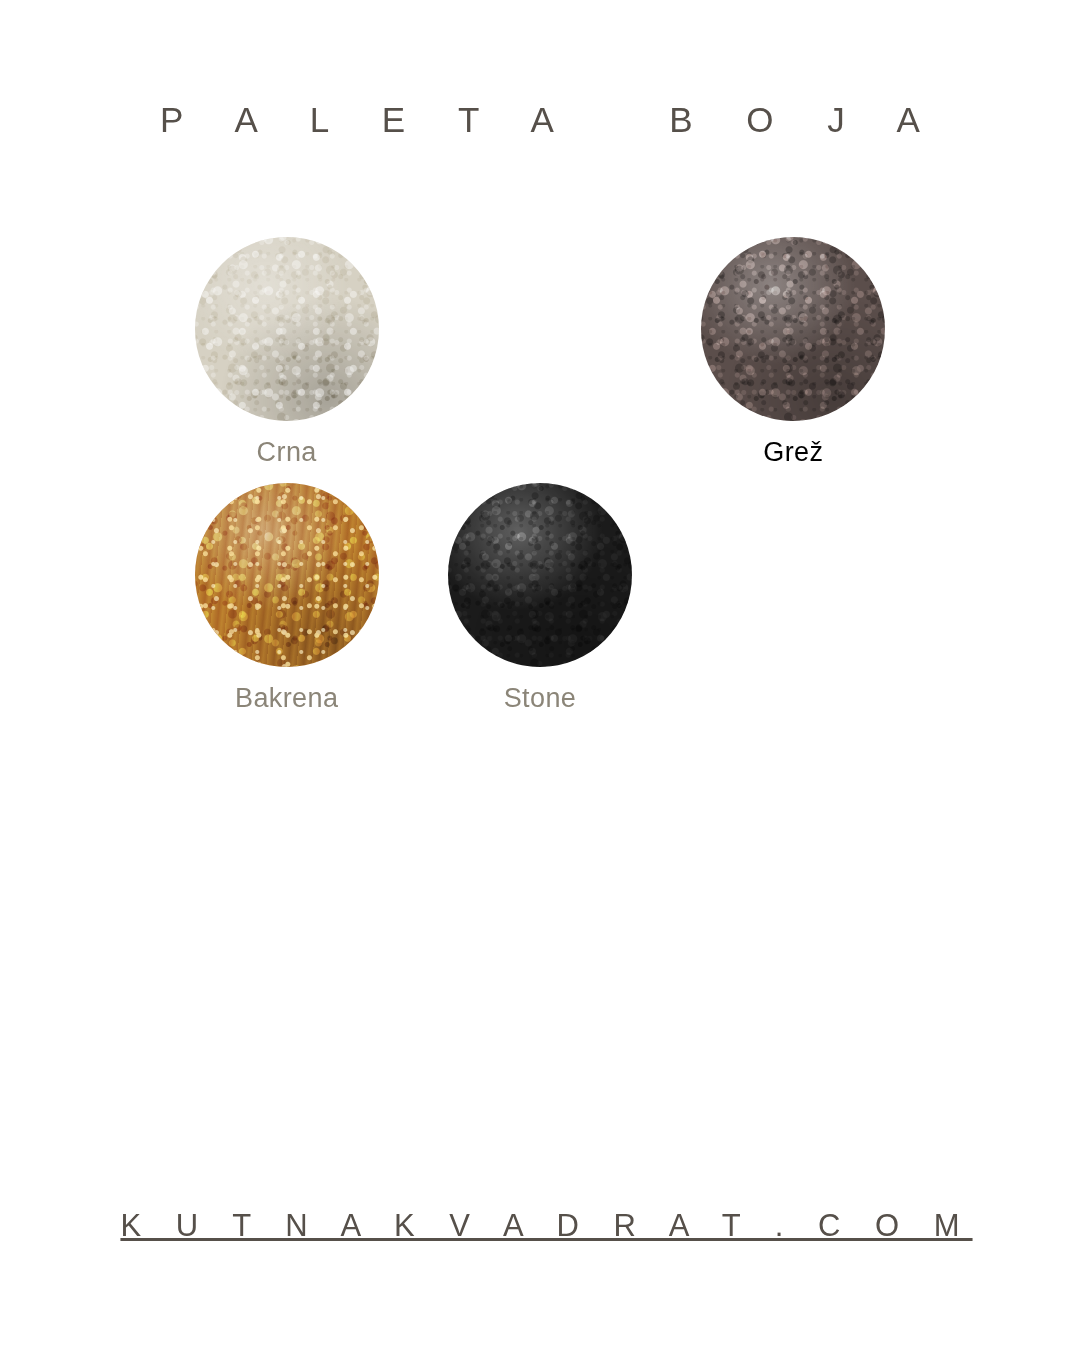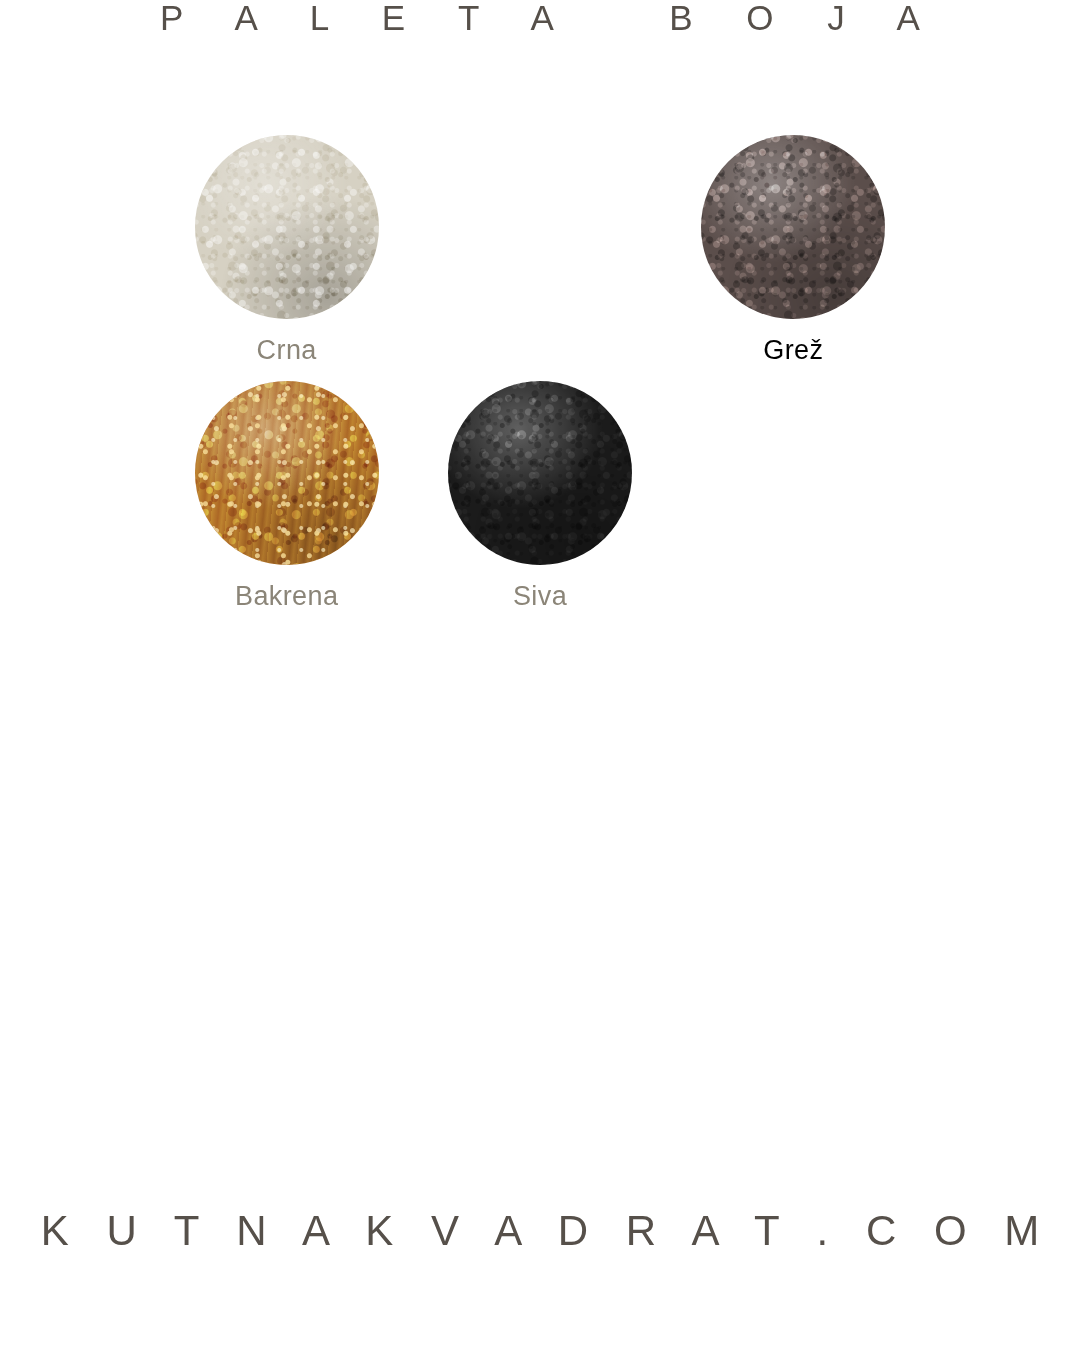--- a/index.html
+++ b/index.html
@@ -20,20 +20,21 @@
     height: 1350px;
     position: relative;
     display: flex;
     flex-direction: column;
     align-items: center;
     box-sizing: border-box;
   }
 
   
   .title {
+    margin-top: 102px;
     font-size: 35px;
     font-weight: 400;
     letter-spacing: 22px;
     text-indent: 22px;
     color: #56504a;
     font-family: "Liberation Sans", sans-serif;
     white-space: pre;
     line-height: 1;
   }
 
@@ -150,27 +151,28 @@
     font-family: "Liberation Sans", sans-serif;
   }
 
   
   .footer {
     position: absolute;
     left: 0;
     right: 0;
     top: 1210px;
     text-align: center;
-    font-size: 42px;
+    font-size: 31px;
     letter-spacing: 13px;
     text-indent: 13px;
     color: #56504a;
     font-family: "Liberation Sans", sans-serif;
     white-space: pre;
     line-height: 1;
+    text-decoration: underline;
   }
 </style>
 </head>
 <body style="background: rgb(255, 255, 255);">
 
 <div class="page">
 
   <div class="title" style="color: rgb(86, 80, 74);">P A L E T A   B O J A</div>
 
   <div class="grid">
@@ -208,20 +210,20 @@
       <div class="swatch-label" style="color: rgb(139, 133, 120);">Bakrena</div>
     </div>
 
 
     <div class="cell">
       <div class="swatch" style="background-color: rgb(27, 27, 27);">
         <div class="shade"></div>
         <div class="grain a"></div>
         <div class="grain b"></div>
       </div>
-      <div class="swatch-label" style="color: rgb(139, 133, 120);">Siva</div>
+      <div class="swatch-label" style="color: rgb(139, 133, 120);">Stone</div>
     </div>
 
   </div>
 
   <div class="footer" style="color: rgb(86, 80, 74);">K U T N A K V A D R A T . C O M</div>
 
 </div>
 
 </body></html>

